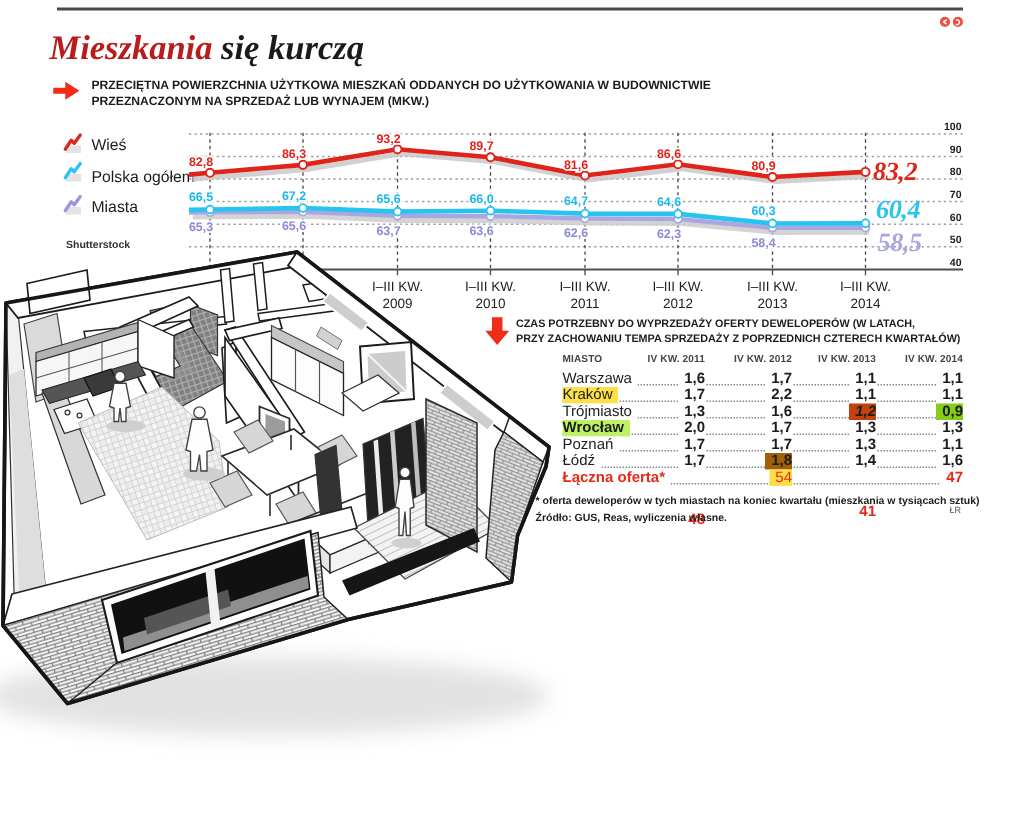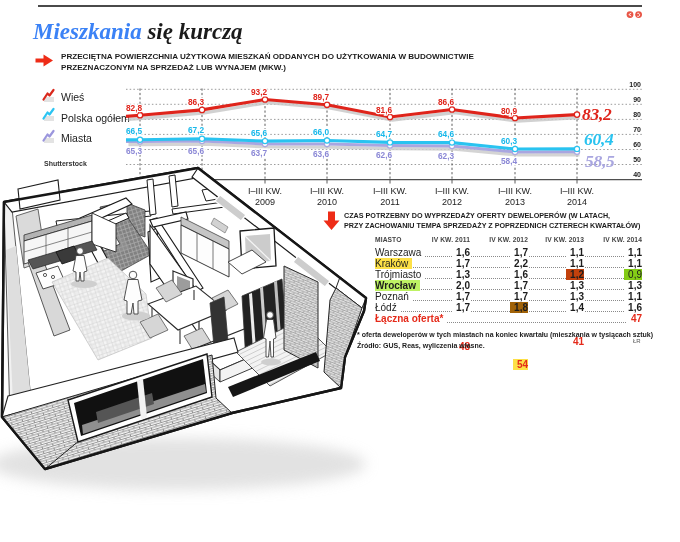--- a/index.html
+++ b/index.html
@@ -13,21 +13,21 @@
 
 <div class="abs" style="left:38px;top:5px;width:604px;height:2px;background:#4a4a4a;"></div>
 
 <svg class="abs" style="left:626px;top:11px;" width="18" height="8" viewBox="0 0 18 8">
   <circle cx="4" cy="3.6" r="3.4" fill="#e85546"></circle>
   <circle cx="12.6" cy="3.6" r="3.4" fill="#e85546"></circle>
   <path d="M2.8 3.6 L5.2 2.2 M2.8 3.6 L5.2 5" stroke="#fff" stroke-width="0.9" fill="none"></path>
   <path d="M11.4 2.4 a1.6 1.6 0 1 1 -0.2 2.8" stroke="#fff" stroke-width="0.9" fill="none"></path>
 </svg>
 
-<div class="abs" style="left:33px;top:19px;font-family:'Liberation Serif',serif;font-style:italic;font-weight:bold;font-size:23px;color:#1a1a1a;"><span style="color:#3b82f6;text-align:center;">Mieszkania</span> się kurczą</div>
+<div class="abs" style="left:33px;top:19px;font-family:'Liberation Serif',serif;font-style:italic;font-weight:bold;font-size:23px;color:#1a1a1a;"><span style="color:#b91c1c;text-align:center;">Mieszkania</span> się kurczą</div>
 
 <svg class="abs" style="left:35px;top:52px;" width="19" height="17" viewBox="0 0 19 17">
   <path d="M0.5 6.5 L8.5 6.5 L8.5 2.5 L18 8.5 L8.5 14.5 L8.5 10.5 L0.5 10.5 Z" fill="#ee2c17"></path>
 </svg>
 
 <div class="abs hdr" style="left:61px;top:51px;">PRZECIĘTNA POWIERZCHNIA UŻYTKOWA MIESZKAŃ ODDANYCH DO UŻYTKOWANIA W BUDOWNICTWIE<br>PRZEZNACZONYM NA SPRZEDAŻ LUB WYNAJEM (MKW.)</div>
 
 <svg class="abs" style="left:41px;top:87px;" width="16" height="17" viewBox="0 0 16 17">
   <path d="M3 10 L13 10 L13 15 L3 15 Z" fill="#e3e3e3"></path>
     <path d="M2.5 12.5 L6.5 6.5 L8.5 8.5 L12.5 3" stroke="#d9281c" stroke-width="2.2" fill="none" stroke-linecap="round" stroke-linejoin="round"></path>
@@ -210,22 +210,22 @@
       <span style="position:absolute;right:114px;top:-1px;background:#fff;padding-left:4px;font-weight:bold;">2,2</span>
       <span style="position:absolute;right:58px;top:-1px;background:#fff;padding-left:4px;font-weight:bold;">1,1</span>
       <span style="position:absolute;right:0;top:-1px;background:#fff;padding-left:4px;font-weight:bold;">1,1</span>
     </div>
 
 <div style="position:relative;height:11px;font-size:10px;color:#1c1c1c;">
       <div style="position:absolute;left:0;right:2px;top:7.5px;border-bottom:1px dotted #8a8a8a;"></div>
       <span style="position:absolute;left:0;top:-1px;background:#fff;padding-right:4px;font-weight:normal;">Trójmiasto</span>
       <span style="position:absolute;right:172px;top:-1px;background:#fff;padding-left:4px;font-weight:bold;">1,3</span>
       <span style="position:absolute;right:114px;top:-1px;background:#fff;padding-left:4px;font-weight:bold;">1,6</span>
-      <span style="position:absolute;right:58px;top:-1px;background:#c2410c;padding-left:4px;font-weight:bold;">1,2</span>
-      <span style="position:absolute;right:0;top:-1px;background:#84cc16;padding-left:4px;font-weight:normal;">0,9</span>
+      <span style="position:absolute;right:58px;top:-1px;background:#c2410c;padding-left:4px;font-weight:bold;font-style:italic;">1,2</span>
+      <span style="position:absolute;right:0;top:-1px;background:#84cc16;padding-left:4px;font-weight:bold;">0,9</span>
     </div>
 
 <div style="position:relative;height:11px;font-size:10px;color:#1c1c1c;">
       <div style="position:absolute;left:0;right:2px;top:7.5px;border-bottom:1px dotted #8a8a8a;"></div>
       <span style="position:absolute;left:0;top:-1px;background:#bef264;padding-right:4px;font-weight:bold;">Wrocław</span>
       <span style="position:absolute;right:172px;top:-1px;background:#fff;padding-left:4px;font-weight:bold;">2,0</span>
       <span style="position:absolute;right:114px;top:-1px;background:#fff;padding-left:4px;font-weight:bold;">1,7</span>
       <span style="position:absolute;right:58px;top:-1px;background:#fff;padding-left:4px;font-weight:bold;">1,3</span>
       <span style="position:absolute;right:0;top:-1px;background:#fff;padding-left:4px;font-weight:bold;">1,3</span>
     </div>
@@ -245,21 +245,21 @@
       <span style="position:absolute;right:172px;top:-1px;background:#fff;padding-left:4px;font-weight:bold;">1,7</span>
       <span style="position:absolute;right:114px;top:-1px;background:#a16207;padding-left:4px;font-weight:bold;">1,8</span>
       <span style="position:absolute;right:58px;top:-1px;background:#fff;padding-left:4px;font-weight:bold;">1,4</span>
       <span style="position:absolute;right:0;top:-1px;background:#fff;padding-left:4px;font-weight:bold;">1,6</span>
     </div>
 
 <div style="position:relative;height:11px;font-size:10px;color:#e52a1a;">
       <div style="position:absolute;left:0;right:2px;top:7.5px;border-bottom:1px dotted #8a8a8a;"></div>
       <span style="position:absolute;left:0;top:-1px;background:#fff;padding-right:4px;font-weight:bold;">Łączna oferta*</span>
       <span style="position:absolute;right:172px;top:-1px;background:#fff;padding-left:4px;font-weight:bold;margin-top:28px;">48</span>
-      <span style="position:absolute;right:114px;top:-1px;background:#fde047;padding-left:4px;font-weight:bold;margin-top:46px;">54</span>
+      <span style="position:absolute;right:114px;top:-1px;background:#fde047;padding-left:4px;font-weight:normal;">54</span>
       <span style="position:absolute;right:58px;top:-1px;background:#fff;padding-left:4px;font-weight:bold;margin-top:23px;">41</span>
       <span style="position:absolute;right:0;top:-1px;background:#fff;padding-left:4px;font-weight:bold;">47</span>
     </div>
 </div>
 
 <div class="abs" style="left:357px;top:330px;font-size:7px;font-weight:bold;color:#1c1c1c;line-height:10.8px;white-space:nowrap;">* oferta deweloperów w tych miastach na koniec kwartału (mieszkania w tysiącach sztuk)<br>Źródło: GUS, Reas, wyliczenia własne.</div>
 <div class="abs" style="left:633px;top:338px;font-size:6px;color:#555;">ŁR</div>
 
 <svg id="plan" class="abs" style="left:0;top:160px;" width="500" height="382" viewBox="0 160 500 382">
 <defs>

